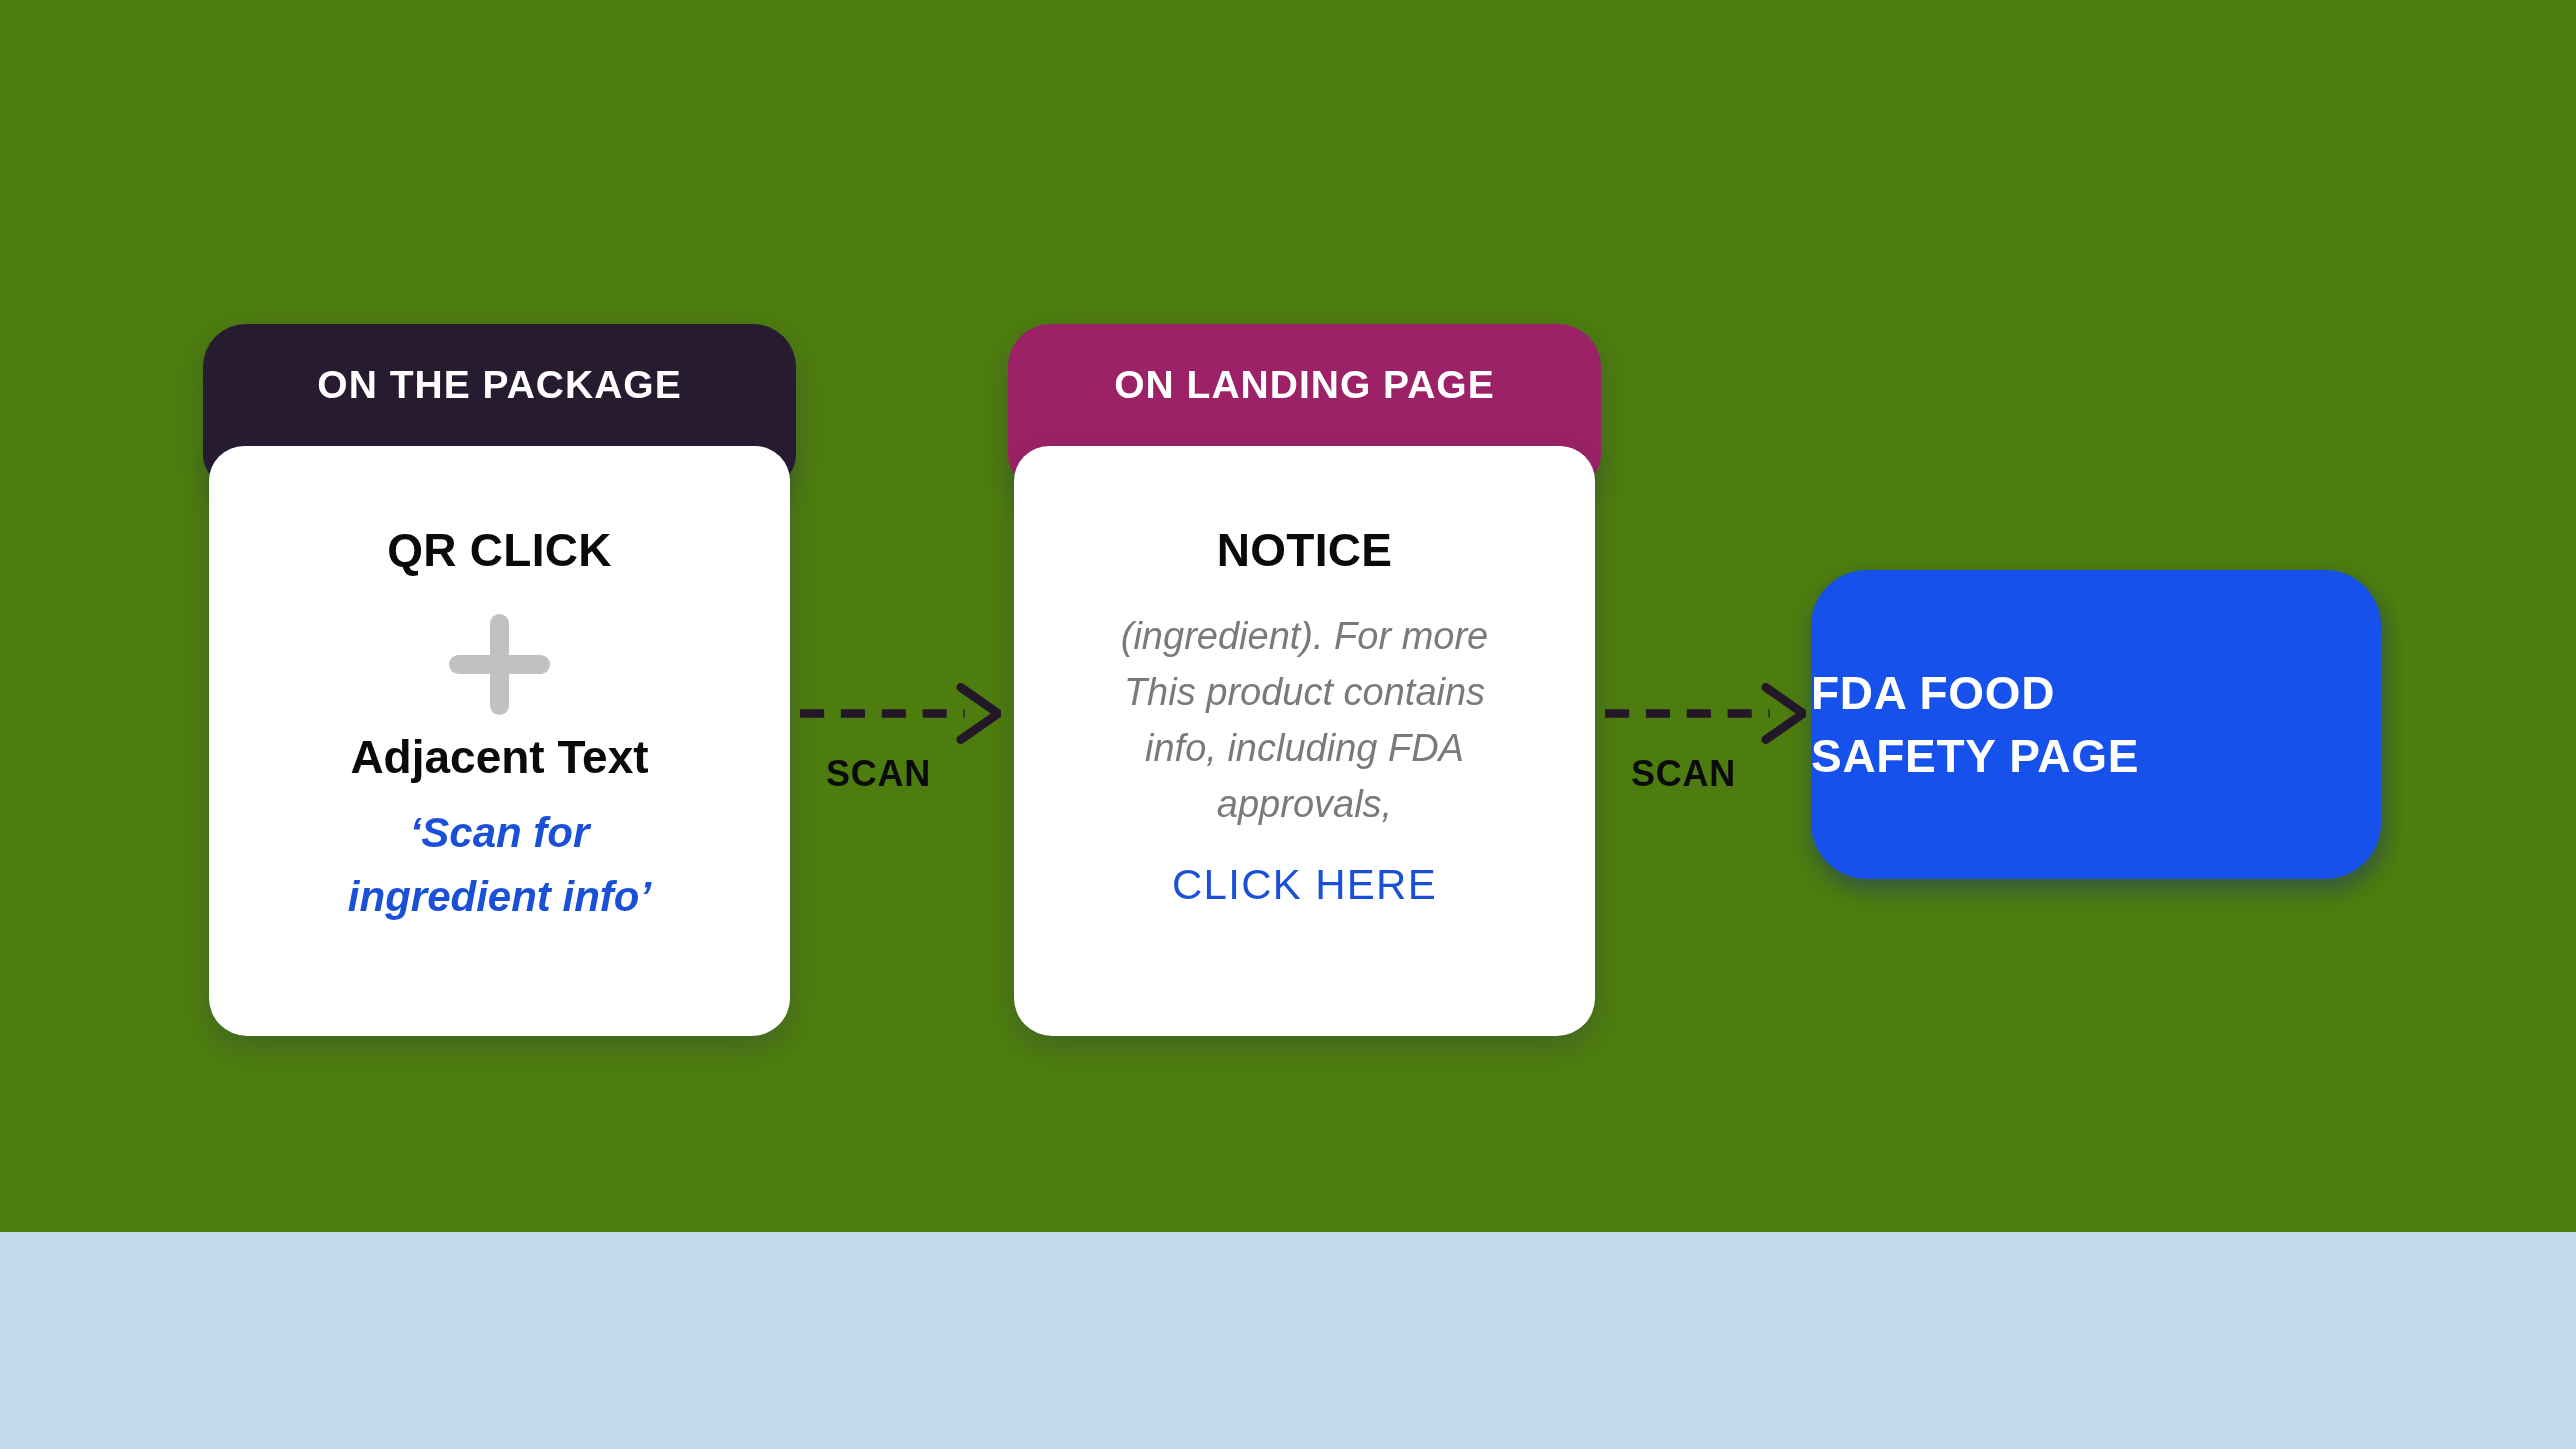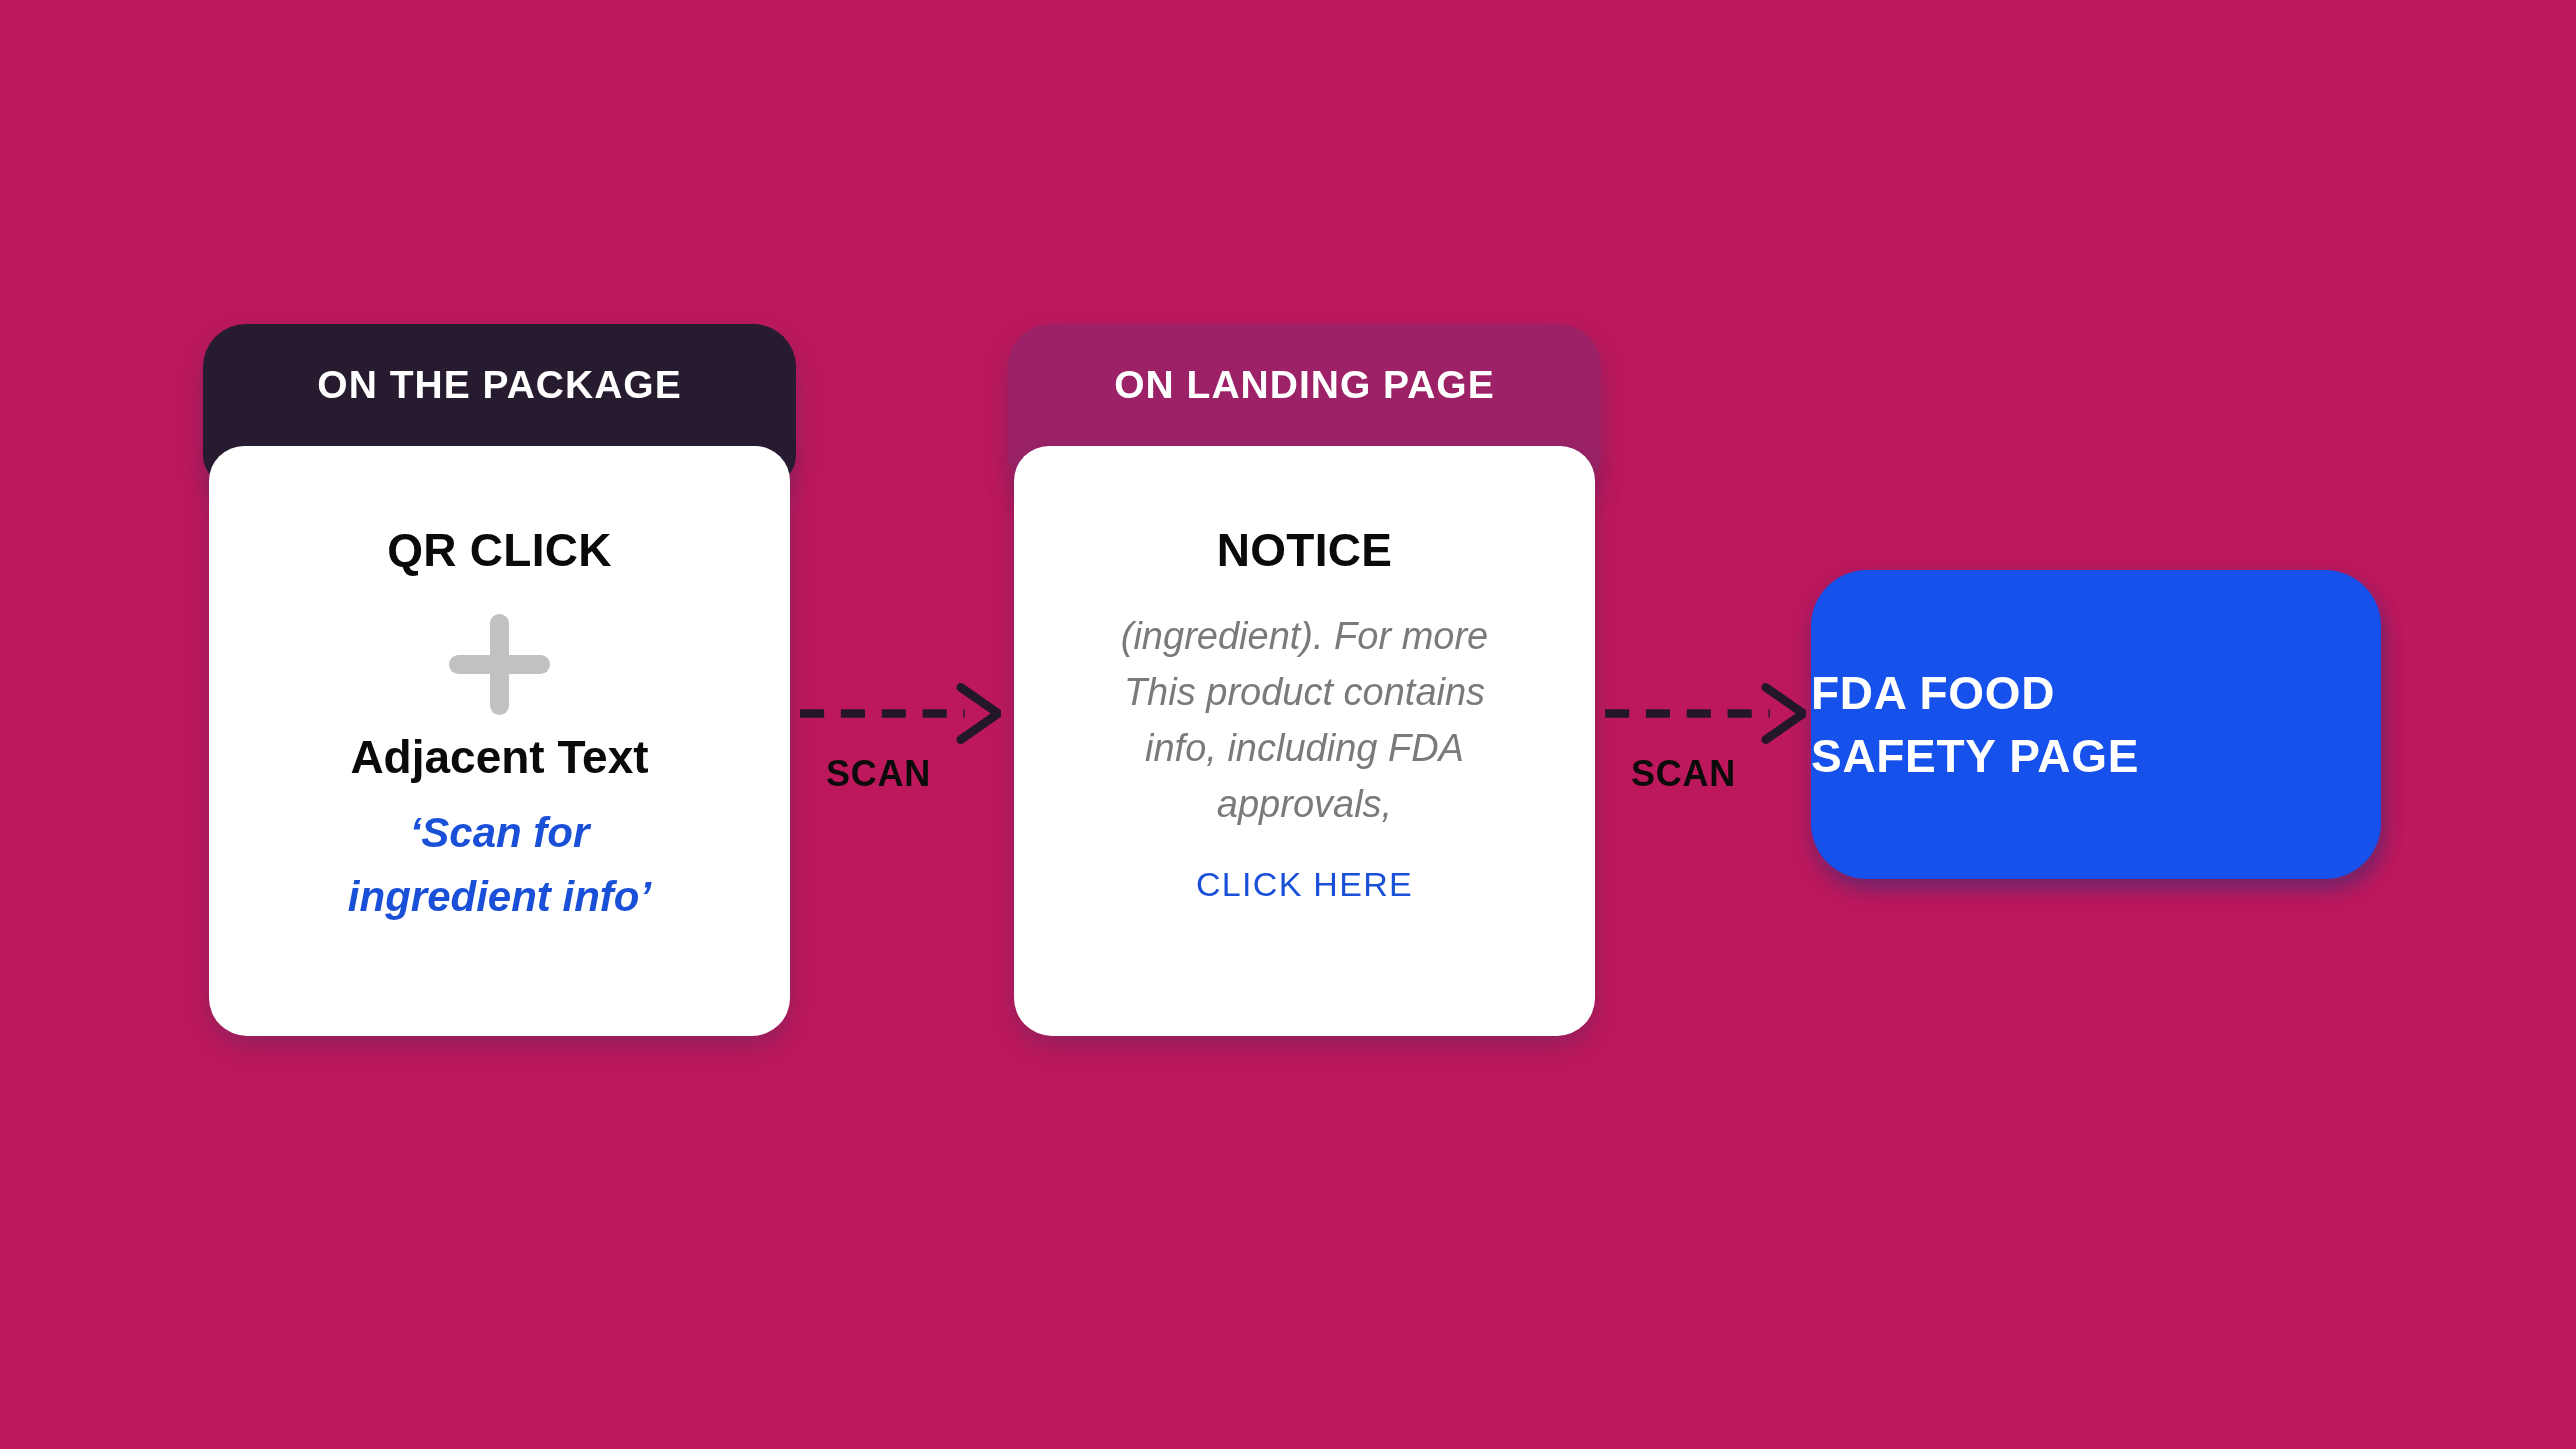--- a/index.html
+++ b/index.html
@@ -1,19 +1,19 @@
 <!DOCTYPE html>
 <html style="font-size:10.7px"><head>
 <meta charset="utf-8">
 <style>
   html,body{margin:0;padding:0;}
   body{background:#C5D9EE;}
   .canvas{
-    position:relative;width:2576px;height:1449px;overflow:hidden;
-    background:#be185d;
+    position:relative;width:2576px;height:1232px;overflow:hidden;
+    background:#4d7c0f;
     font-family:"Liberation Sans","DejaVu Sans",sans-serif;
     color:#0B0B0C;
   }
   
   .card{position:absolute;top:324px;width:593px;height:712px;}
   .card-package{left:203px;}
   .card-landing{left:1008px;}
   .card-header{
     position:absolute;top:0;left:0;right:0;height:161px;
     border-radius:43px 43px 29.5px 29.5px;
@@ -47,21 +47,21 @@
     margin-top:19px;font-size:46px;line-height:47px;font-weight:700;color:#0A0A0B;
   }
   .scan-hint{
     margin-top:20px;font-size:42px;line-height:64px;font-weight:600;
     font-style:italic;
   }
   .notice-paragraph{
     margin-top:34px;font-size:38px;line-height:56px;font-style:italic;font-weight:400;
   }
   .click-here{
-    margin-top:27px;font-size:34px;line-height:51px;font-weight:500;letter-spacing:1.3px;
+    margin-top:27px;font-size:42px;line-height:51px;font-weight:500;letter-spacing:1.3px;
     cursor:pointer;
   }
   
   .connector-arrow{position:absolute;top:676px;width:201px;height:75px;}
   .connector-arrow.scan{left:800px;}
   .connector-arrow.link{left:1605px;}
   .connector-arrow svg{width:100%;height:100%;display:block;}
   .connector-label{
     position:absolute;top:753px;width:215px;text-align:center;
     font-size:36px;font-weight:700;letter-spacing:0.7px;color:#0B0B0C;

